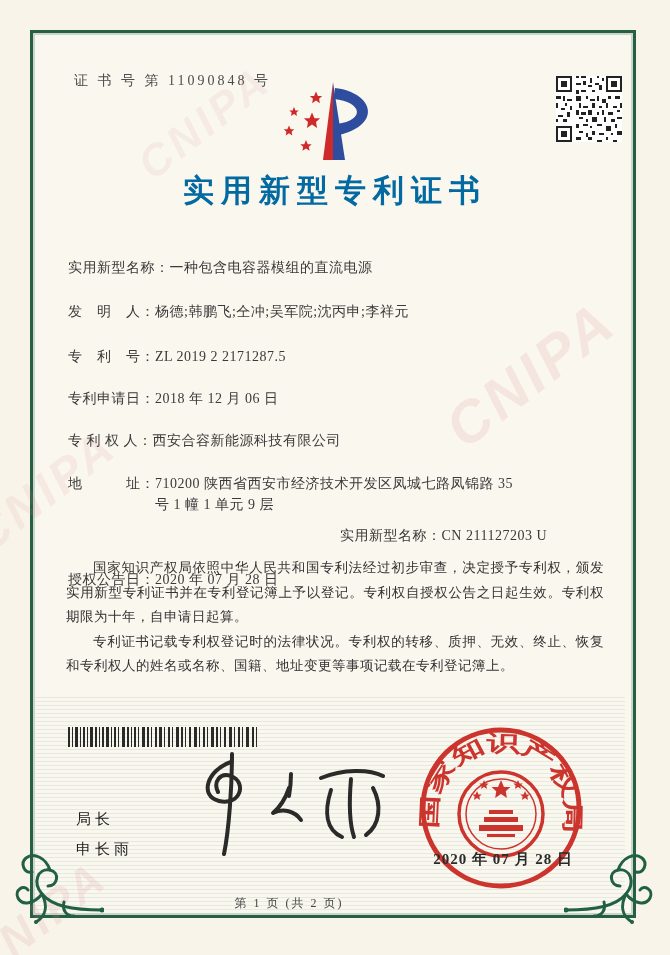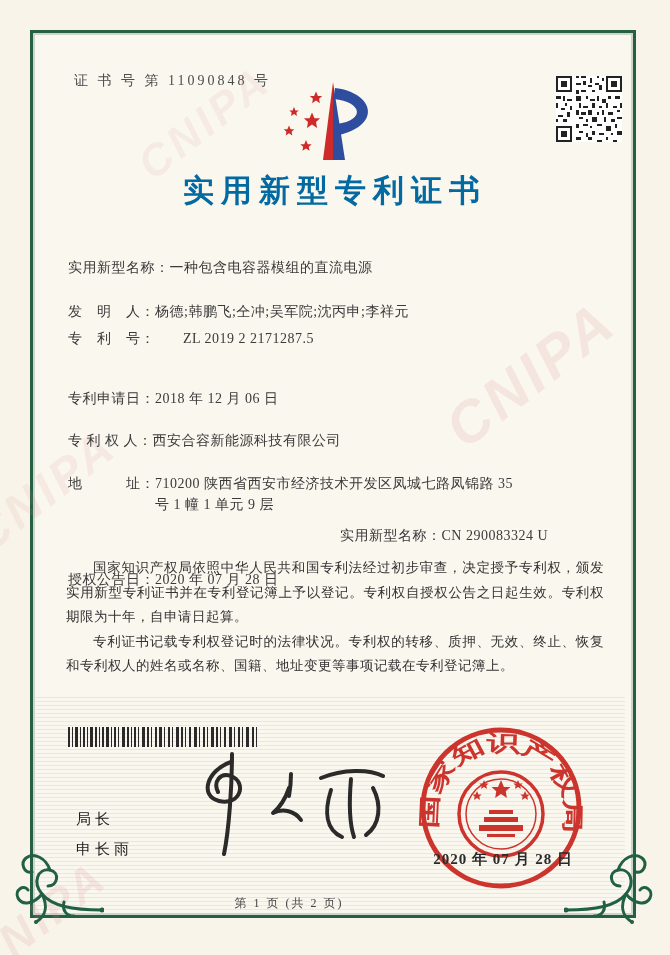--- a/index.html
+++ b/index.html
@@ -47,21 +47,21 @@
     position:absolute;left:0;top:170px;width:670px;z-index:2;
     text-align:center;font-size:31px;font-weight:bold;color:#0369a1;
     letter-spacing:7px;
   }
   .field-row{
     position:absolute;left:68px;width:540px;z-index:2;display:flex;
     font-size:14px;color:#3a3a3a;letter-spacing:.5px;line-height:1.5;
   }
   .field-row .lbl{white-space:pre;flex:0 0 auto;}
   .field-row .val{white-space:pre-line;max-width:360px;}
-  .r1{top:257px;} .r2{top:301px;} .r3{top:328px;gap:28px;} .r4{top:388px;}
+  .r1{top:257px;} .r2{top:301px;} .r3{top:346px;} .r4{top:388px;}
   .r5{top:430px;} .r6{top:473px;}
   .grant-line{position:absolute;top:527px;left:68px;width:540px;z-index:2;
     font-size:14px;color:#3a3a3a;letter-spacing:.5px;display:flex;}
   .grant-left{flex:0 0 272px;margin-top:44px;}
   .body-text{
     position:absolute;left:66px;top:556px;width:538px;z-index:2;
     font-size:13.5px;color:#333;line-height:1.82;text-align:justify;
     letter-spacing:.5px;
   }
   .body-text p{margin:0;text-indent:2em;}
@@ -230,21 +230,21 @@
     <span class="val">西安合容新能源科技有限公司</span>
   </div>
   <div class="field-row r6">
     <span class="lbl">地　　　址：</span>
     <span class="val">710200 陕西省西安市经济技术开发区凤城七路凤锦路 35
 号 1 幢 1 单元 9 层</span>
   </div>
 
   <div class="grant-line">
     <span class="grant-left"><span>授权公告日：</span><span>2020 年 07 月 28 日</span></span>
-    <span><span>实用新型名称：</span><span>CN 290083324 U</span></span>
+    <span><span>实用新型名称：</span><span>CN 211127203 U</span></span>
   </div>
 
   <div class="body-text">
     <p>国家知识产权局依照中华人民共和国专利法经过初步审查，决定授予专利权，颁发实用新型专利证书并在专利登记簿上予以登记。专利权自授权公告之日起生效。专利权期限为十年，自申请日起算。</p>
     <p>专利证书记载专利权登记时的法律状况。专利权的转移、质押、无效、终止、恢复和专利权人的姓名或名称、国籍、地址变更等事项记载在专利登记簿上。</p>
   </div>
 
   <div class="barcode">
     <svg width="190" height="20" viewBox="0 0 190 20" shape-rendering="crispEdges">
       <g fill="#2a2a2a">

